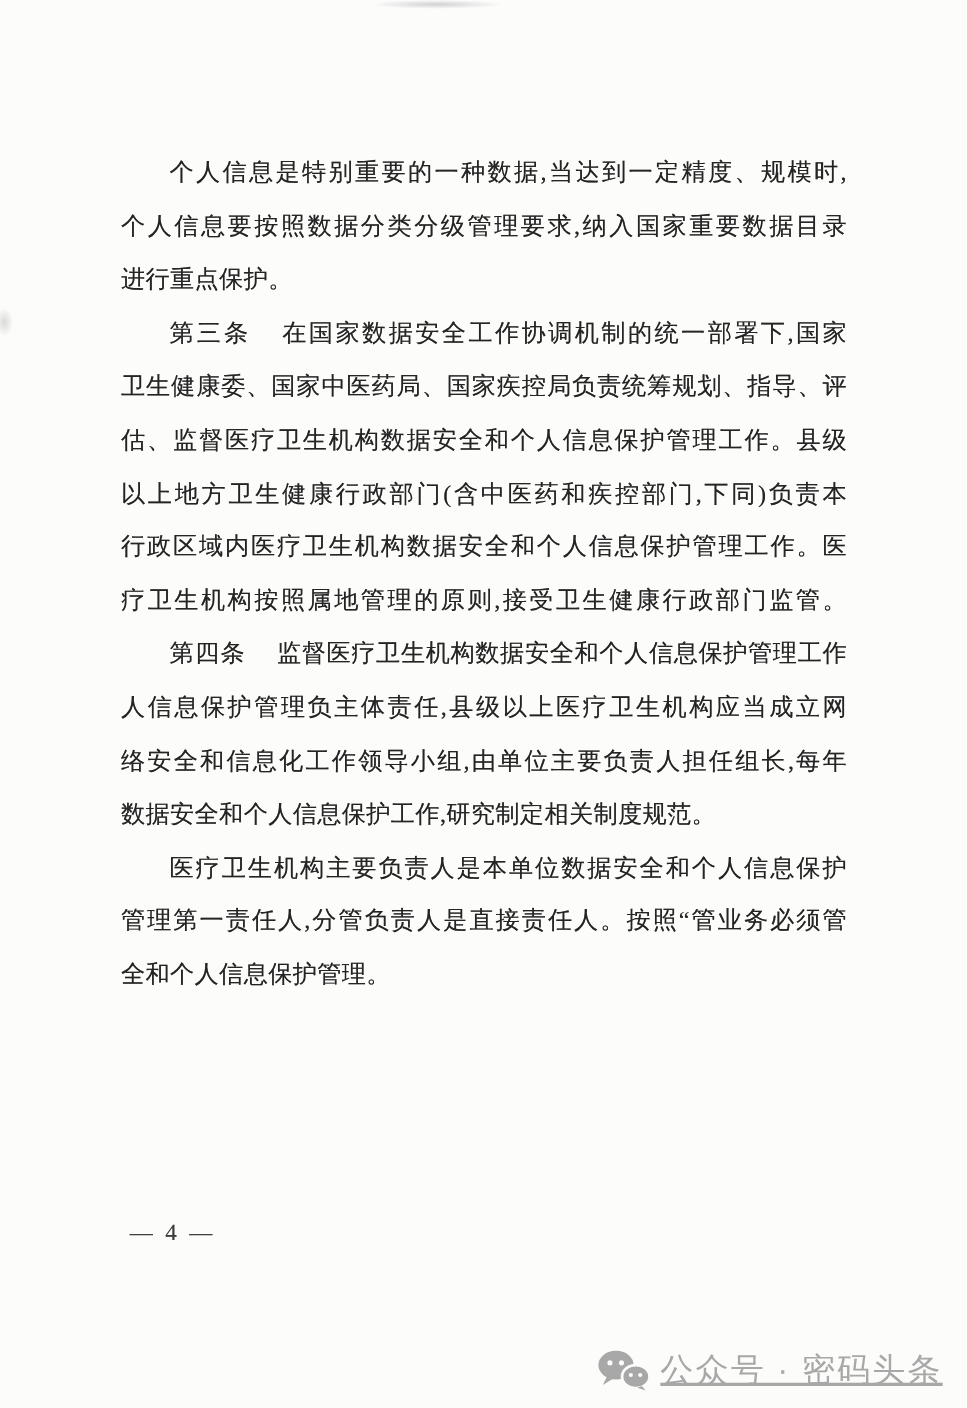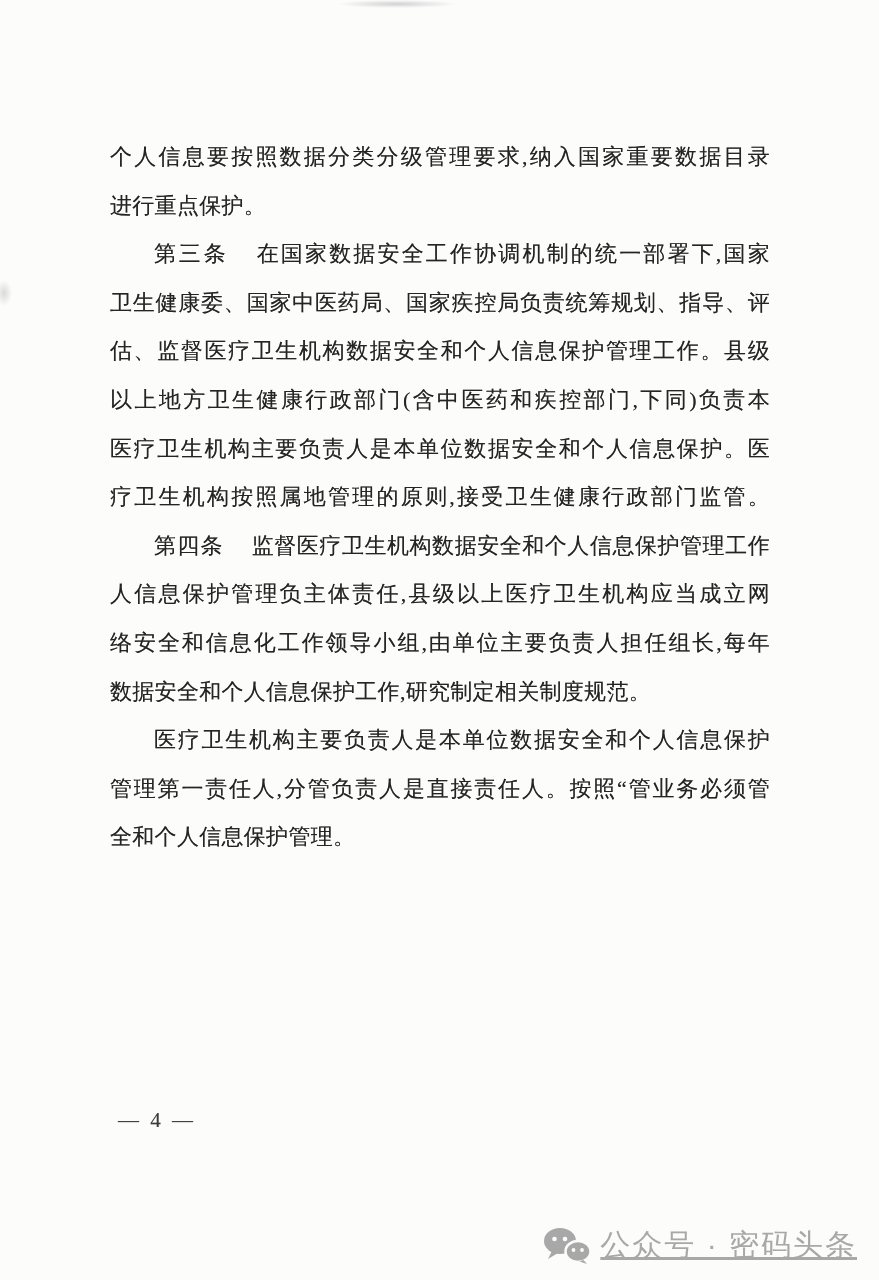--- a/index.html
+++ b/index.html
@@ -51,28 +51,29 @@
 </style>
 </head>
 <body>
 
 <div>
 
   <div class="smudge-top"></div>
   <div class="smudge-left"></div>
 
   <main class="doc">
+    <div class="line indent"><span>个人信息是特别重要的一种数据,当达到一定精度、规模时,</span></div>
     <div class="line"><span>个人信息要按照数据分类分级管理要求,纳入国家重要数据目录</span></div>
     <div class="line left"><span>进行重点保护。</span></div>
 
     <div class="line indent"><b class="term">第三条</b><span>在国家数据安全工作协调机制的统一部署下,国家</span></div>
     <div class="line"><span>卫生健康委、国家中医药局、国家疾控局负责统筹规划、指导、评</span></div>
     <div class="line"><span>估、监督医疗卫生机构数据安全和个人信息保护管理工作。县级</span></div>
     <div class="line"><span>以上地方卫生健康行政部门(含中医药和疾控部门,下同)负责本</span></div>
-    <div class="line"><span>医疗卫生机构主要负责人是本单位数据安全和个人信息保护。医</span></div>
+    <div class="line"><span>行政区域内医疗卫生机构数据安全和个人信息保护管理工作。医</span></div>
     <div class="line"><span>疗卫生机构按照属地管理的原则,接受卫生健康行政部门监管。</span></div>
 
     <div class="line indent"><b class="term">第四条</b><span>监督医疗卫生机构数据安全和个人信息保护管理工作</span></div>
     <div class="line"><span>人信息保护管理负主体责任,县级以上医疗卫生机构应当成立网</span></div>
     <div class="line"><span>络安全和信息化工作领导小组,由单位主要负责人担任组长,每年</span></div>
     <div class="line left"><span>数据安全和个人信息保护工作,研究制定相关制度规范。</span></div>
 
     <div class="line indent"><span>医疗卫生机构主要负责人是本单位数据安全和个人信息保护</span></div>
     <div class="line"><span>管理第一责任人,分管负责人是直接责任人。按照“管业务必须管</span></div>
     <div class="line left"><span>全和个人信息保护管理。</span></div>

